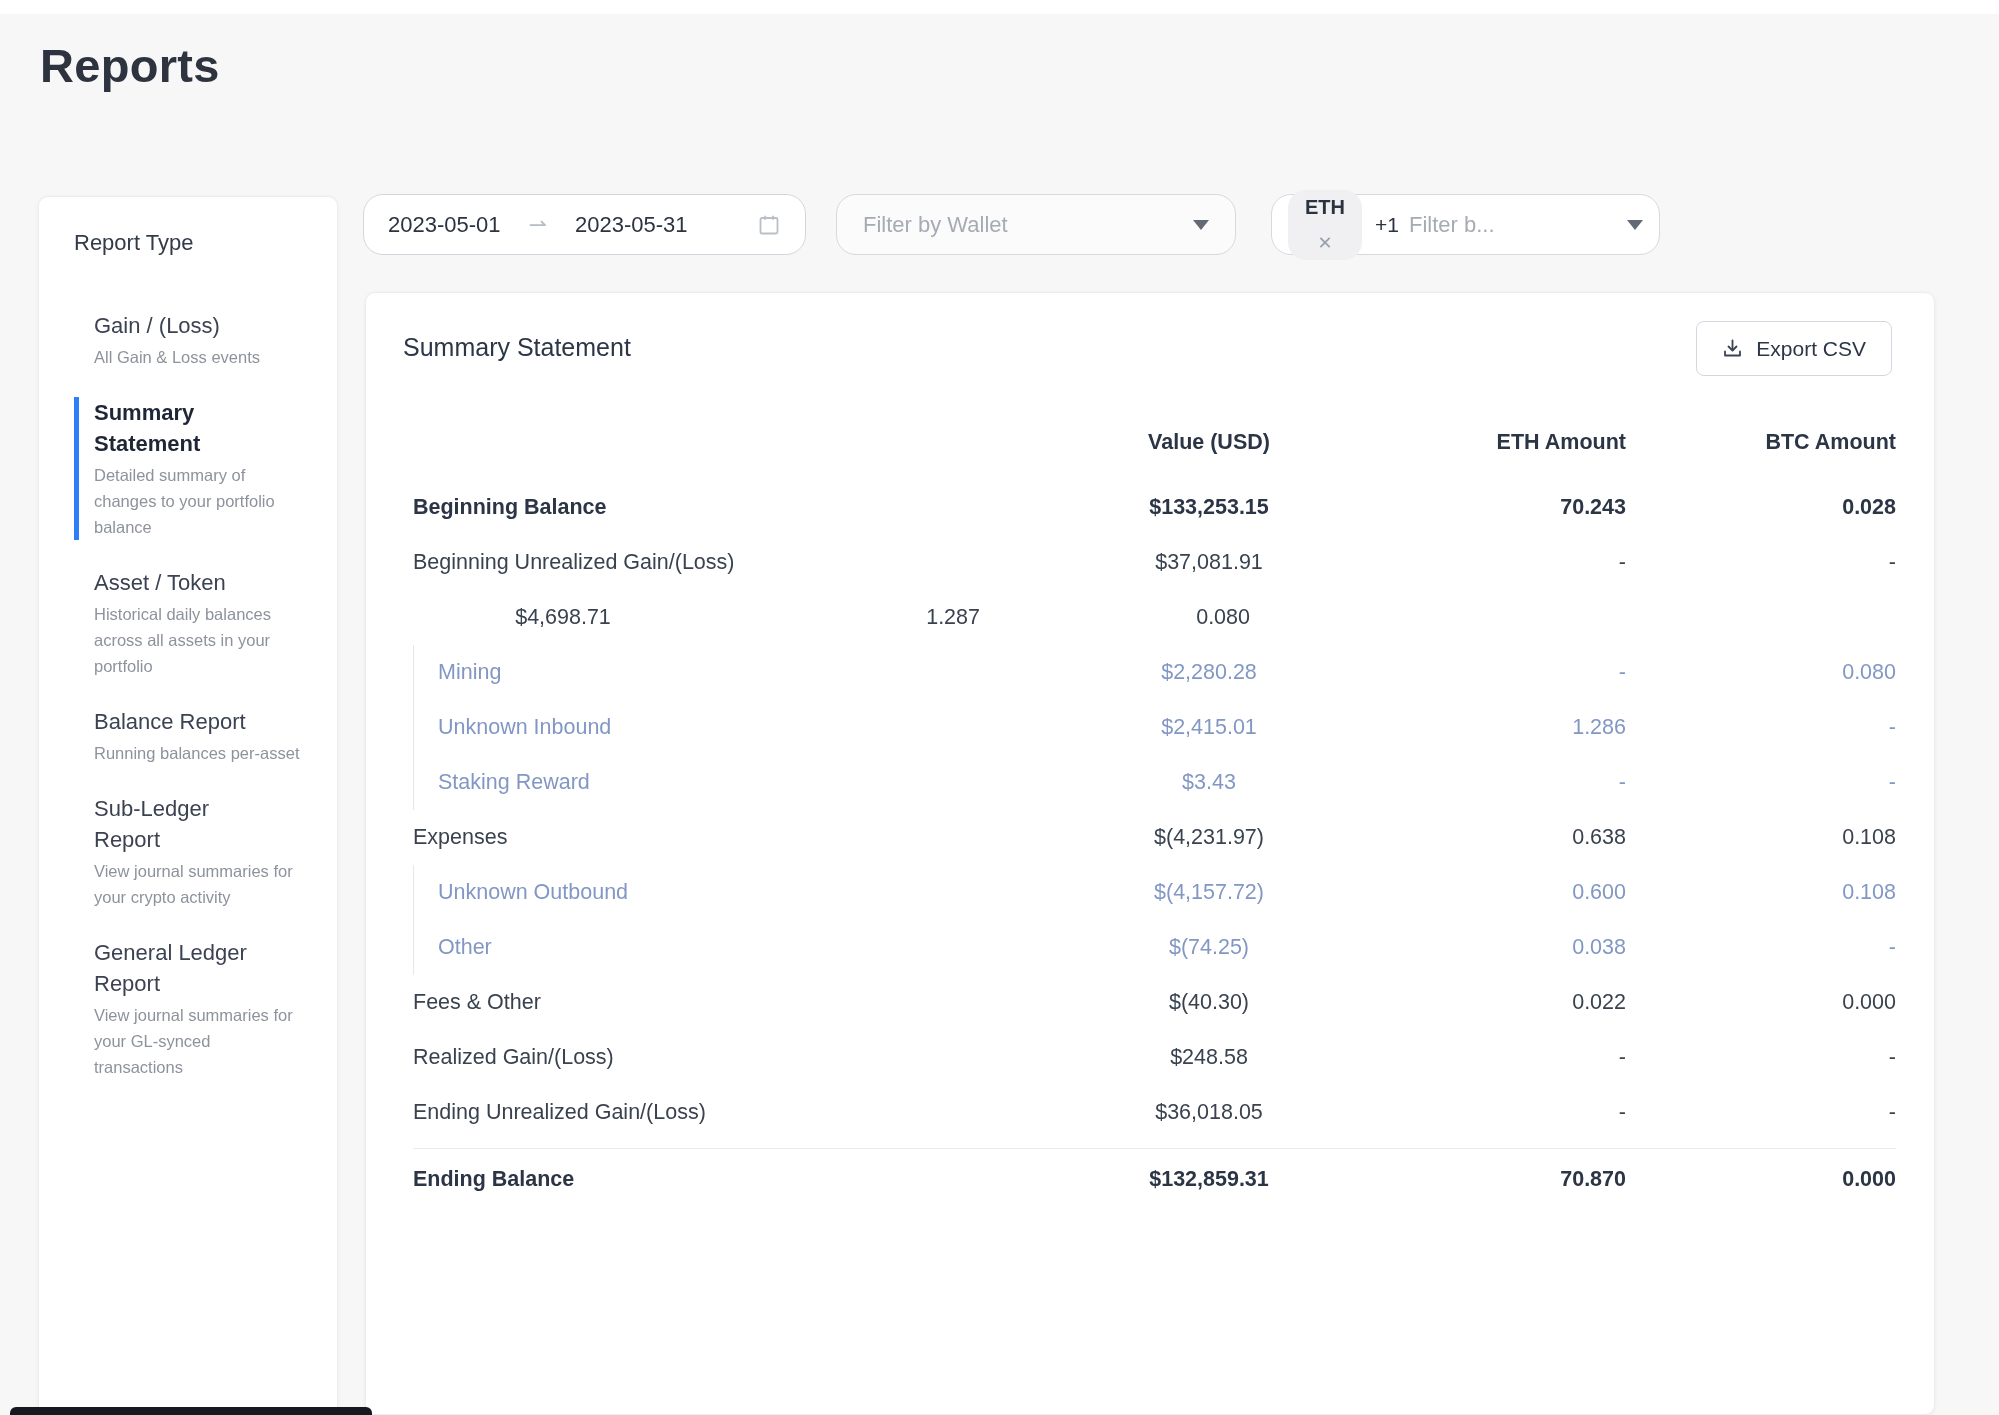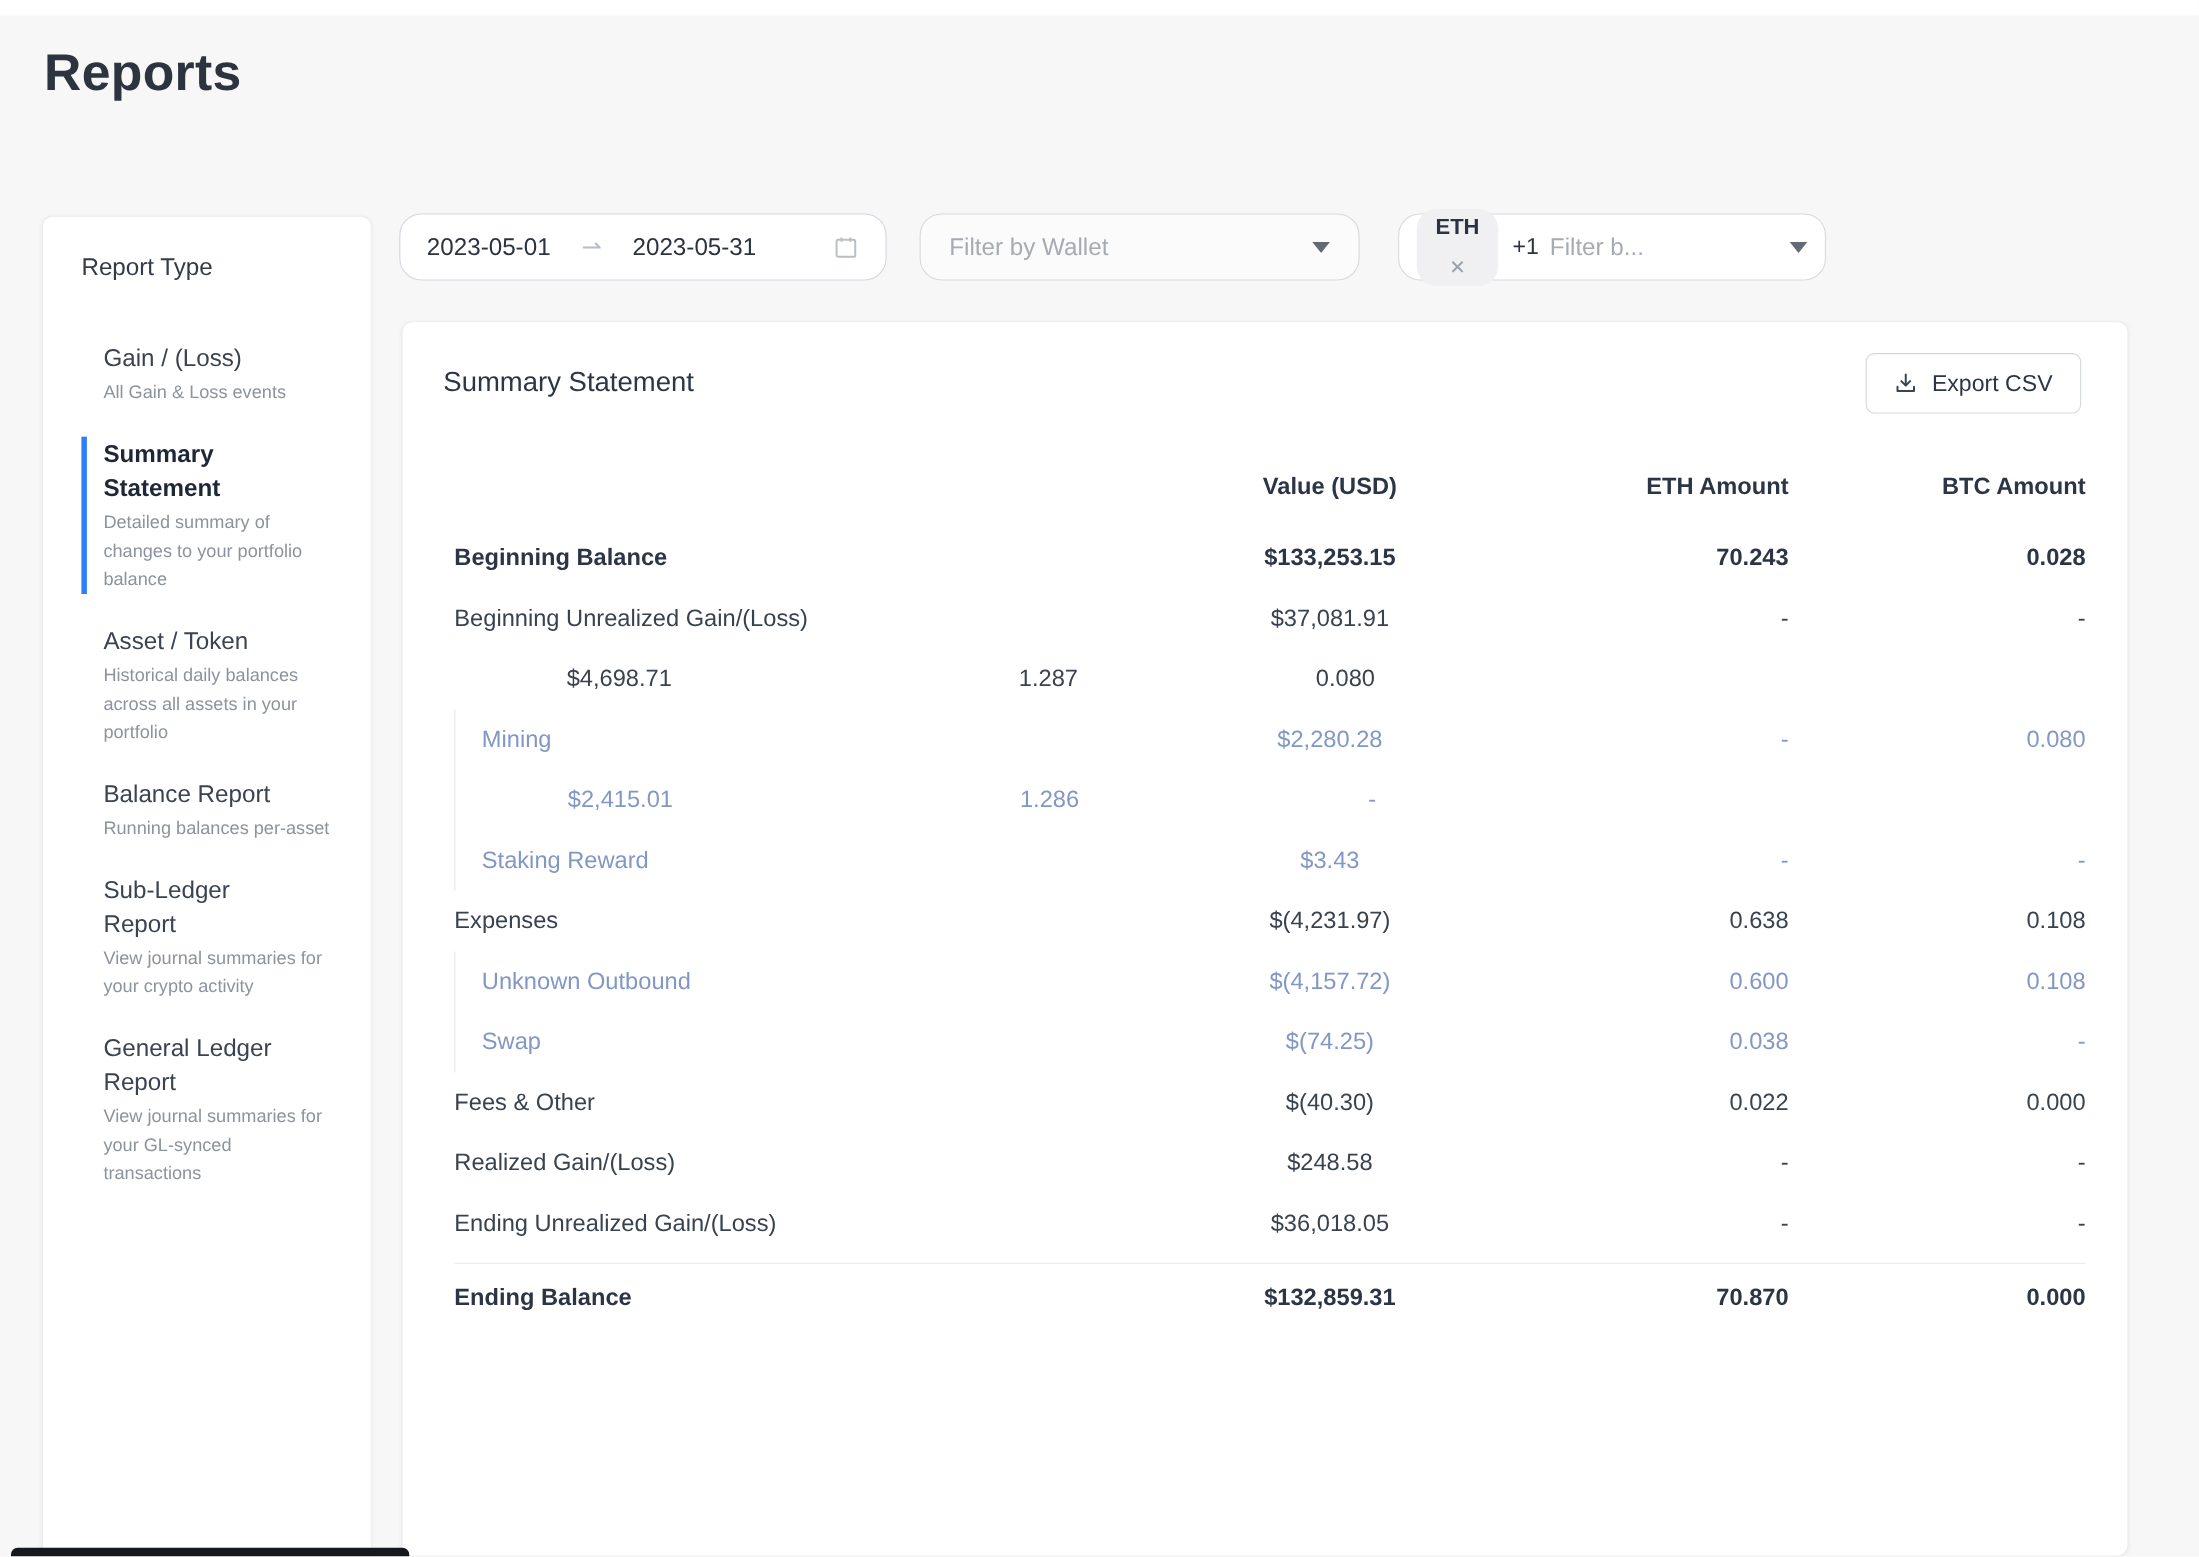--- a/index.html
+++ b/index.html
@@ -197,20 +197,21 @@
           <span class="cell-btc">0.080</span>
         </div>
         <div class="sub-group">
           <div class="t-row">
             <span class="cell-label">Mining</span>
             <span class="cell-num">$2,280.28</span>
             <span class="cell-eth">-</span>
             <span class="cell-btc">0.080</span>
           </div>
           <div class="t-row">
+            <span class="cell-label">Unknown Inbound</span>
             <span class="cell-num">$2,415.01</span>
             <span class="cell-eth">1.286</span>
             <span class="cell-btc">-</span>
           </div>
           <div class="t-row">
             <span class="cell-label">Staking Reward</span>
             <span class="cell-num">$3.43</span>
             <span class="cell-eth">-</span>
             <span class="cell-btc">-</span>
           </div>
@@ -222,21 +223,21 @@
           <span class="cell-btc">0.108</span>
         </div>
         <div class="sub-group">
           <div class="t-row">
             <span class="cell-label">Unknown Outbound</span>
             <span class="cell-num">$(4,157.72)</span>
             <span class="cell-eth">0.600</span>
             <span class="cell-btc">0.108</span>
           </div>
           <div class="t-row">
-            <span class="cell-label">Swap</span>
+            <span class="cell-label">Other</span>
             <span class="cell-num">$(74.25)</span>
             <span class="cell-eth">0.038</span>
             <span class="cell-btc">-</span>
           </div>
         </div>
         <div class="t-row">
           <span class="cell-label">Fees &amp; Other</span>
           <span class="cell-num">$(40.30)</span>
           <span class="cell-eth">0.022</span>
           <span class="cell-btc">0.000</span>

